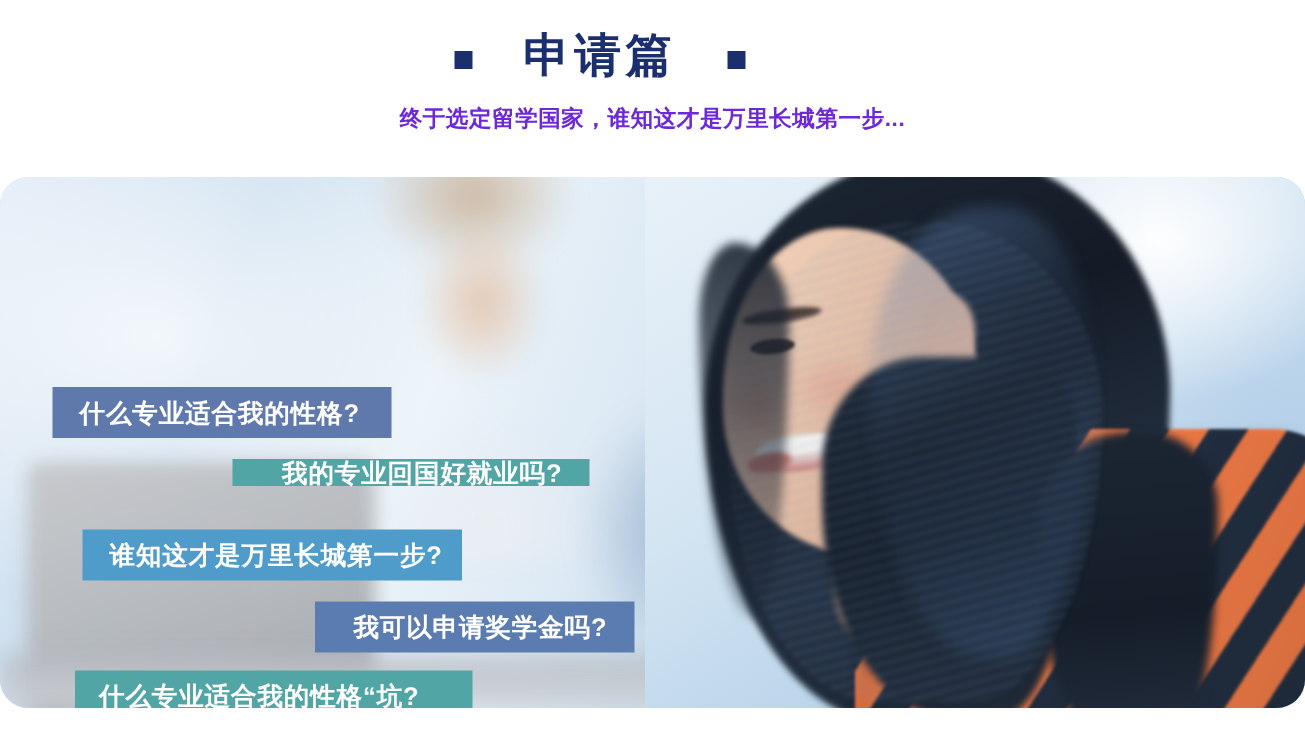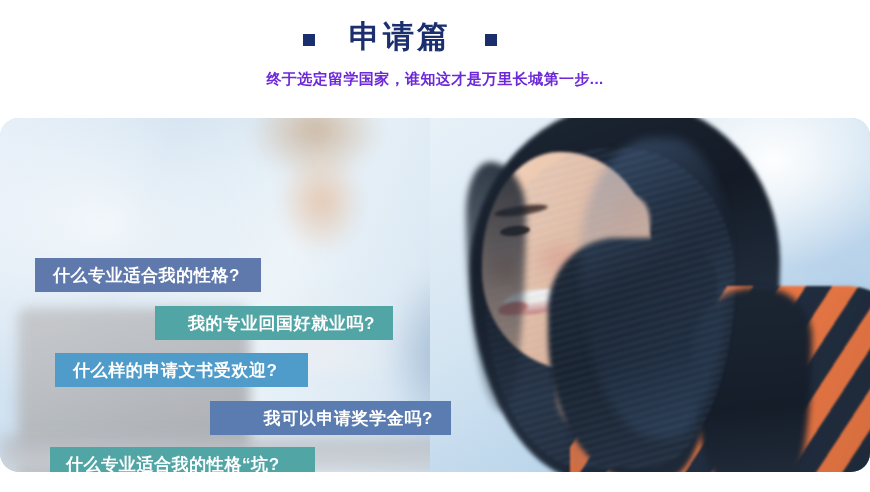--- a/index.html
+++ b/index.html
@@ -332,19 +332,19 @@
       <div class="shirt-shade"></div>
       <div class="hair-front"></div>
       <div class="hair-tail"></div>
       <div class="hair-sheen"></div>
       <div class="hair-strands"></div>
       <div class="hair-wisp"></div>
     </div>
 
     <div id="overlay">
         <div class="bubble" style="left: 35px; top: 140px; width: 226px; height: 34px; background: rgb(96, 121, 173); padding-left: 18px; padding-right: 18px; justify-content: flex-start;">什么专业适合我的性格?</div>
-        <div class="bubble" style="left: 155px; top: 188px; width: 238px; height: 34px; background: rgb(82, 165, 165); padding-left: 18px; padding-right: 18px; justify-content: flex-end;">我的专业回国好就业吗?</div>
-        <div class="bubble" style="left: 55px; top: 235px; width: 253px; height: 34px; background: rgb(79, 156, 203); padding-left: 18px; padding-right: 18px; justify-content: flex-start;">什么样的申请文书受欢迎?</div>
-        <div class="bubble" style="left: 210px; top: 283px; width: 241px; height: 34px; background: rgb(90, 124, 176); padding-left: 6px; padding-right: 18px; justify-content: flex-end;">我可以申请奖学金吗?</div>
+        <div class="bubble" style="left: 155px; top: 188px; width: 238px; height: 18px; background: rgb(82, 165, 165); padding-left: 18px; padding-right: 18px; justify-content: flex-end;">我的专业回国好就业吗?</div>
+        <div class="bubble" style="left: 55px; top: 235px; width: 253px; height: 34px; background: rgb(79, 156, 203); padding-left: 18px; padding-right: 18px; justify-content: flex-start;">谁知这才是万里长城第一步?</div>
+        <div class="bubble" style="left: 210px; top: 283px; width: 213px; height: 34px; background: rgb(90, 124, 176); padding-left: 6px; padding-right: 18px; justify-content: flex-end;">我可以申请奖学金吗?</div>
         <div class="bubble" style="left: 50px; top: 329px; width: 265px; height: 34px; background: rgb(82, 165, 165); padding-left: 16px; padding-right: 16px; justify-content: flex-start;">什么专业适合我的性格“坑?</div>
       </div>
   </div>
 </div>
 
 </body></html>

